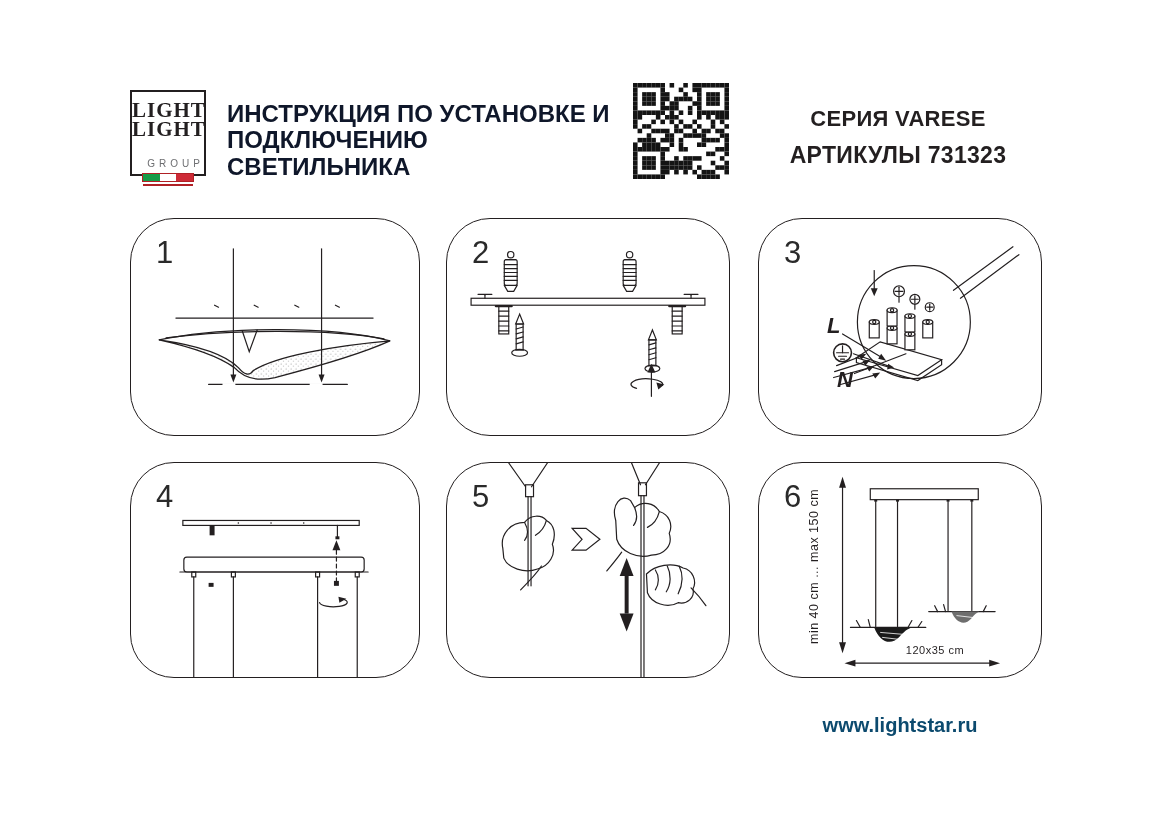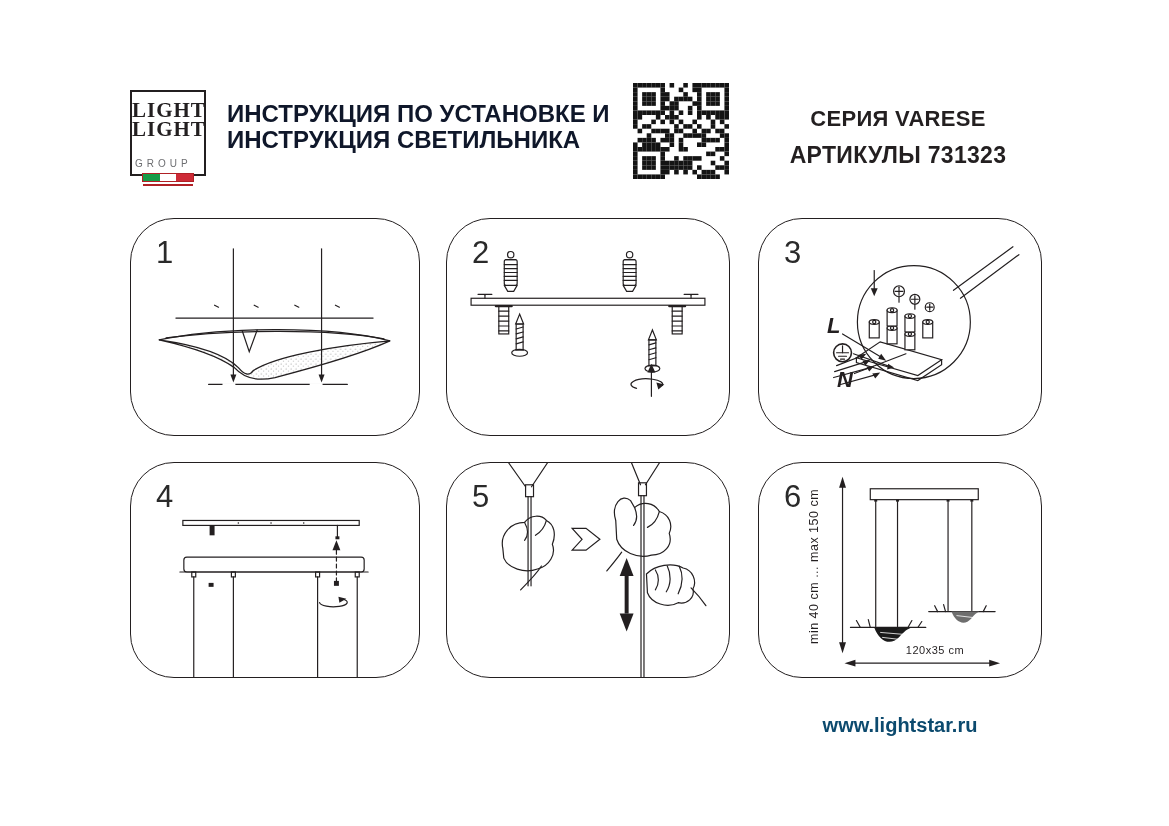--- a/index.html
+++ b/index.html
@@ -1,21 +1,21 @@
 <!DOCTYPE html>
 <html><head>
 <meta charset="utf-8">
 <style>
   html,body{margin:0;padding:0;background:#fff;}
   .page{position:relative;width:1169px;height:826px;background:#ffffff;
         font-family:"Liberation Sans",sans-serif;color:#231f20;overflow:hidden;}
 
   
   .logo-box{position:absolute;left:130px;top:90px;width:76px;height:86px;
-            border:2px solid #231f20;box-sizing:border-box;text-align:left;}
+            border:2px solid #231f20;box-sizing:border-box;text-align:right;}
   .logo-light,.logo-star{font-family:"Liberation Serif",serif;font-weight:bold;
             font-size:21px;line-height:0.92;letter-spacing:1px;color:#231f20;}
   .logo-light{margin-top:9px;}
   .logo-group{font-size:10px;letter-spacing:4px;color:#6d6e71;margin-top:18px;margin-left:3px;}
   .logo-flag{width:50px;height:7px;margin:4px auto 0;display:flex;border:0.5px solid #b02025;}
   .logo-flag .g{flex:1;background:#169b47;}
   .logo-flag .w{flex:1;background:#ffffff;}
   .logo-flag .r{flex:1;background:#ce2b37;}
   .logo-flag-underline{width:50px;height:2px;background:#b02025;margin:2px auto 0;}
 
@@ -66,21 +66,21 @@
     <div class="logo-flag">
       <div class="g"></div>
         <div class="w"></div>
         <div class="r"></div>
     </div>
     <div class="logo-flag-underline"></div>
   </div>
 
   <div class="main-title">
     <div>ИНСТРУКЦИЯ ПО УСТАНОВКЕ И</div>
-    <div>ИНСТРУКЦИЯ СВЕТИЛЬНИКА</div>
+    <div>ПОДКЛЮЧЕНИЮ СВЕТИЛЬНИКА</div>
   </div>
 
   <svg class="qr" id="qr-svg" viewBox="0 0 96 96">
       <g fill="#141414">
         <rect x="0.00" y="0.00" width="4.57" height="4.57"></rect>
         <rect x="4.57" y="0.00" width="4.57" height="4.57"></rect>
         <rect x="9.14" y="0.00" width="4.57" height="4.57"></rect>
         <rect x="13.71" y="0.00" width="4.57" height="4.57"></rect>
         <rect x="18.29" y="0.00" width="4.57" height="4.57"></rect>
         <rect x="22.86" y="0.00" width="4.57" height="4.57"></rect>

